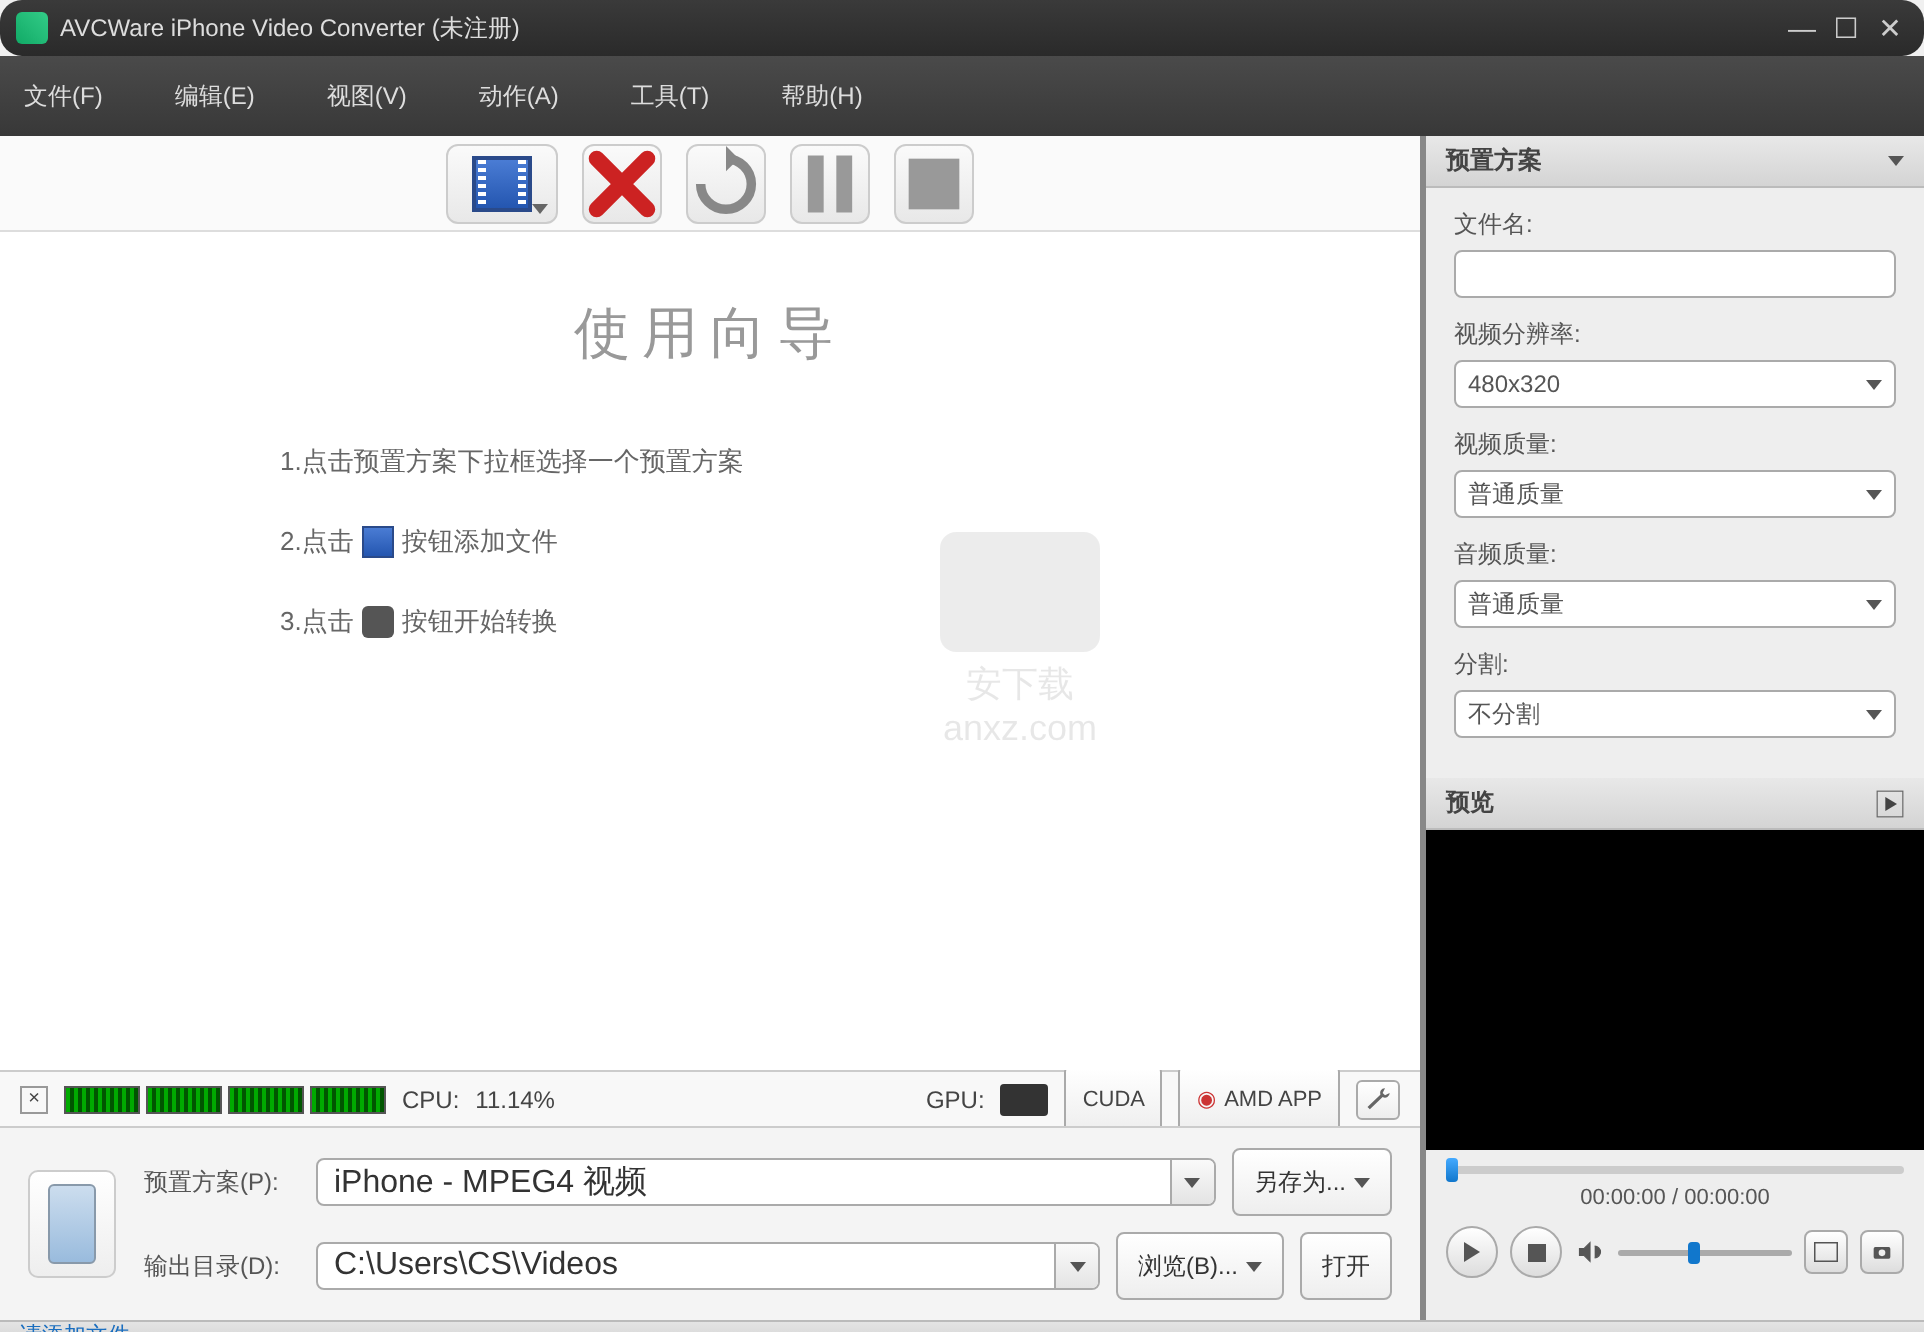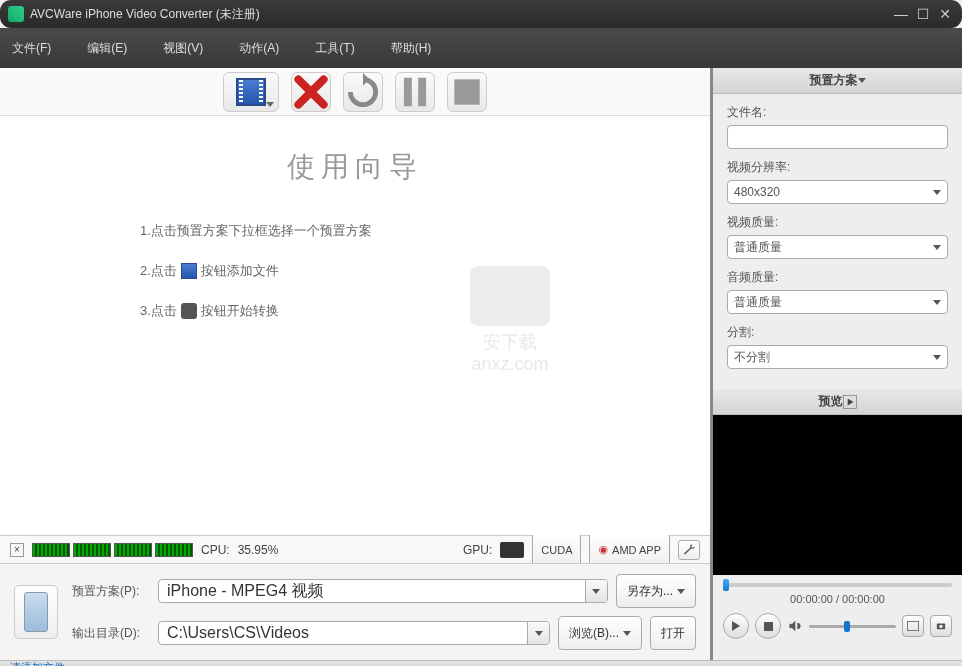--- a/index.html
+++ b/index.html
@@ -36,21 +36,21 @@
 .dev-img { width: 44px; height: 54px; border: 1px solid #ccc; border-radius: 5px; background: linear-gradient(#fff,#eee); display: flex; align-items: center; justify-content: center; }
 .dev-img .ph { width: 24px; height: 40px; background: linear-gradient(#cde,#9bd); border-radius: 3px; border: 1px solid #89a; }
 .field-rows { flex: 1; display: flex; flex-direction: column; gap: 8px; }
 .field-row { display: flex; align-items: center; gap: 8px; font-size: 12px; color: #555; }
 .field-row .lbl { width: 78px; }
 .combo { flex: 1; height: 24px; border: 1px solid #aaa; border-radius: 4px; background: #fff; display: flex; align-items: center; padding: 0 8px; font-size: 16px; color: #333; position: relative; }
 .combo .arrow-btn { position: absolute; right: 0; top: 0; bottom: 0; width: 22px; border-left: 1px solid #aaa; display: flex; align-items: center; justify-content: center; background: linear-gradient(#fafafa,#e4e4e4); border-radius: 0 3px 3px 0; }
 .tri-down { border-left: 4px solid transparent; border-right: 4px solid transparent; border-top: 5px solid #555; }
 .small-btn { height: 34px; padding: 2px 10px; border: 1px solid #aaa; border-radius: 4px; background: linear-gradient(#fff,#eee); font-size: 12px; color: #333; display: flex; align-items: center; gap: 4px; cursor: pointer; }
 .right { width: 252px; background: #eee; border-left: 3px solid #888; display: flex; flex-direction: column; }
-.panel-hdr { height: 26px; background: linear-gradient(#e8e8e8,#d4d4d4); border-bottom: 1px solid #bbb; display: flex; align-items: center; padding: 0 10px; font-size: 12px; font-weight: bold; color: #444; justify-content: center; }
+.panel-hdr { height: 26px; background: linear-gradient(#e8e8e8,#d4d4d4); border-bottom: 1px solid #bbb; display: flex; align-items: center; padding: 0 10px; font-size: 12px; font-weight: bold; color: #444; justify-content: space-between; }
 .panel-body { padding: 10px 14px; font-size: 12px; color: #555; }
 .fld { margin-bottom: 10px; }
 .fld .lab { margin-bottom: 4px; }
 .fld .inp { height: 24px; border: 1px solid #aaa; border-radius: 4px; background: #fff; padding: 0 6px; display: flex; align-items: center; position: relative; }
 .fld .inp .tri { position: absolute; right: 6px; }
 .preview-box { height: 160px; background: #000; margin: 0; }
 .player-ctrl { padding: 8px 10px; background: #eee; }
 .slider { height: 4px; background: #ccc; border-radius: 2px; margin-bottom: 6px; position: relative; }
 .slider::before { content: ""; position: absolute; left: 0; top: -4px; width: 6px; height: 12px; background: linear-gradient(#4af,#17c); border-radius: 2px; }
 .time { text-align: center; font-size: 11px; color: #555; margin-bottom: 8px; }
@@ -136,21 +136,21 @@
 
     <div class="cpu-row">
       <div class="cpu-close">×</div>
       <div class="cpu-bars">
         <div class="bar"></div>
           <div class="bar"></div>
           <div class="bar"></div>
           <div class="bar"></div>
       </div>
       <span>CPU:</span>
-      <span>35.95%</span>
+      <span>11.14%</span>
       <div class="flex-sp"></div>
       <span>GPU:</span>
       <div class="gpu-chip"></div>
       <div class="gpu-btn">
           <span>CUDA</span>
         </div>
       <div class="gpu-btn">
           <span style="color:#c33;">◉</span>
           <span>AMD APP</span>
         </div>

